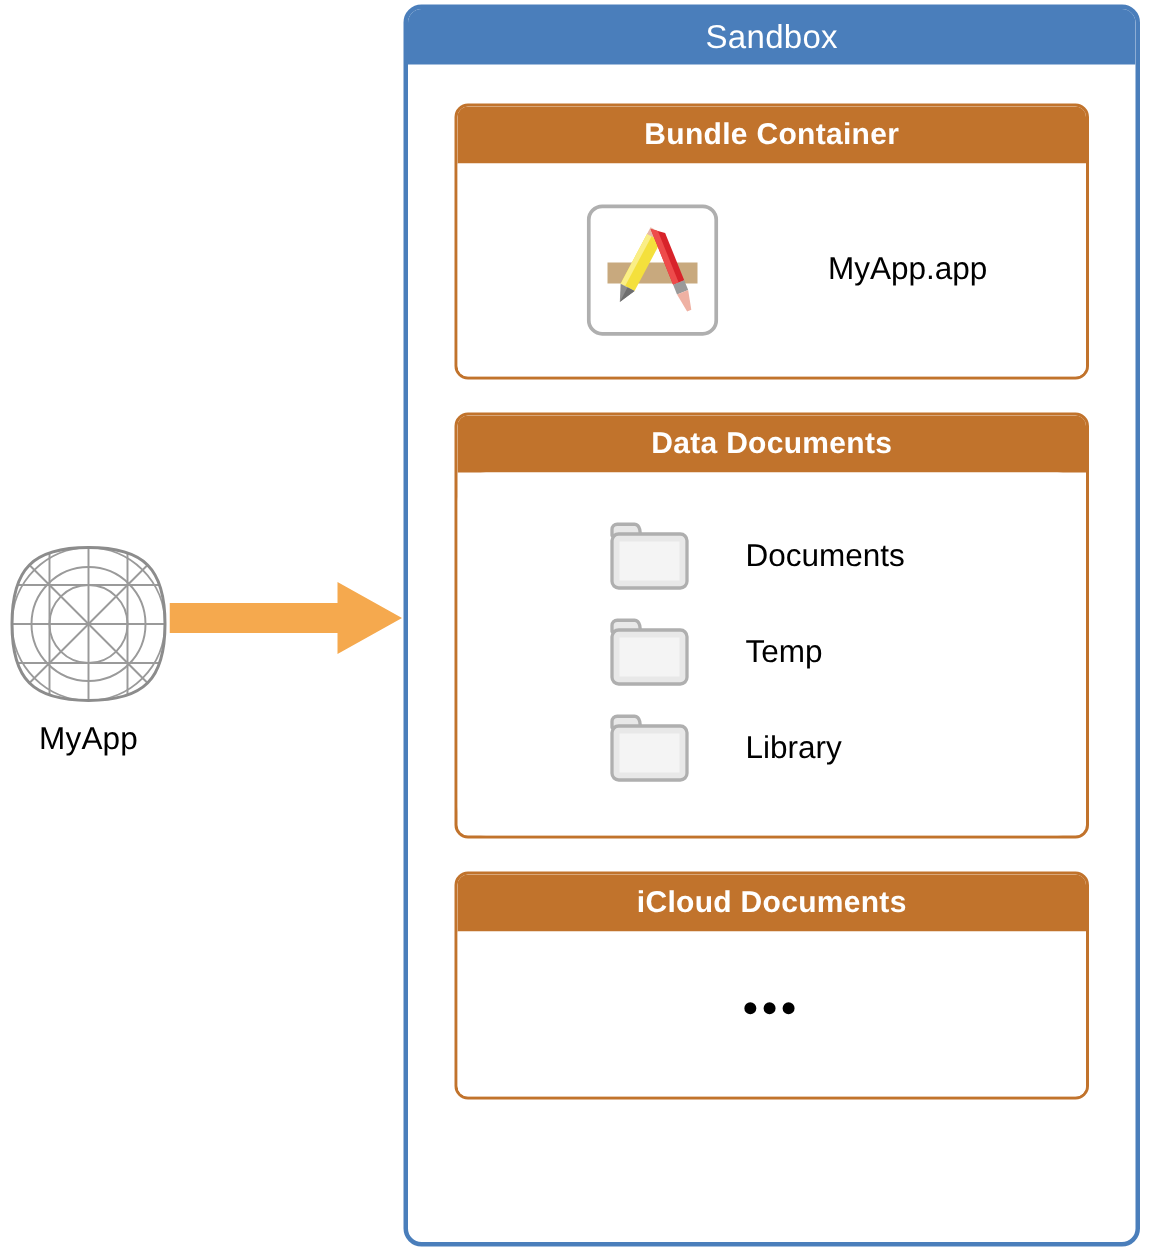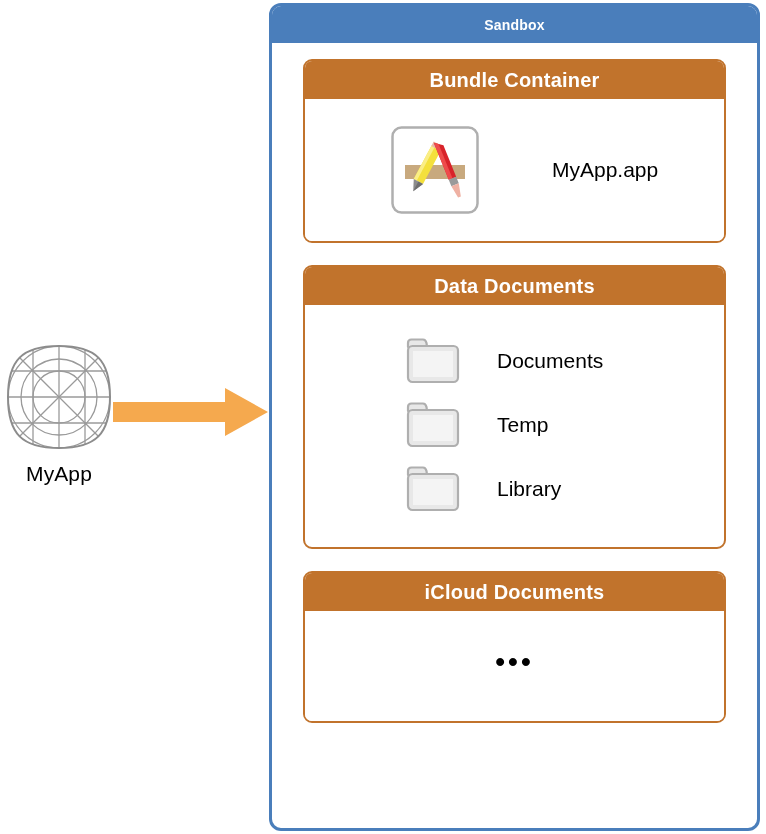--- a/index.html
+++ b/index.html
@@ -16,21 +16,21 @@
     position: relative;
     width: 766px;
     height: 834px;
     background: #ffffff;
   }
 
   
   #app-source {
     position: absolute;
     left: 4px;
-    top: 344px;
+    top: 363px;
     width: 110px;
     display: flex;
     flex-direction: column;
     align-items: center;
   }
 
   #app-grid-icon {
     width: 106px;
     height: 106px;
     display: block;
@@ -63,30 +63,30 @@
     border: 3px solid #4A7EBB;
     border-radius: 12px;
     background: #ffffff;
     overflow: hidden;
   }
 
   #sandbox-header {
     height: 37px;
     background: #4A7EBB;
     color: #ffffff;
-    font-size: 14px;
-    font-weight: bold;
+    font-size: 22px;
+    font-weight: normal;
     display: flex;
     align-items: center;
     justify-content: center;
     letter-spacing: 0.2px;
   }
 
   #sandbox-body {
-    padding: 16px 31px 0 31px;
+    padding: 26px 31px 0 31px;
   }
 
   
   .container-card {
     border: 2px solid #C1732C;
     border-radius: 9px;
     background: #ffffff;
     overflow: hidden;
     margin-bottom: 22px;
   }

